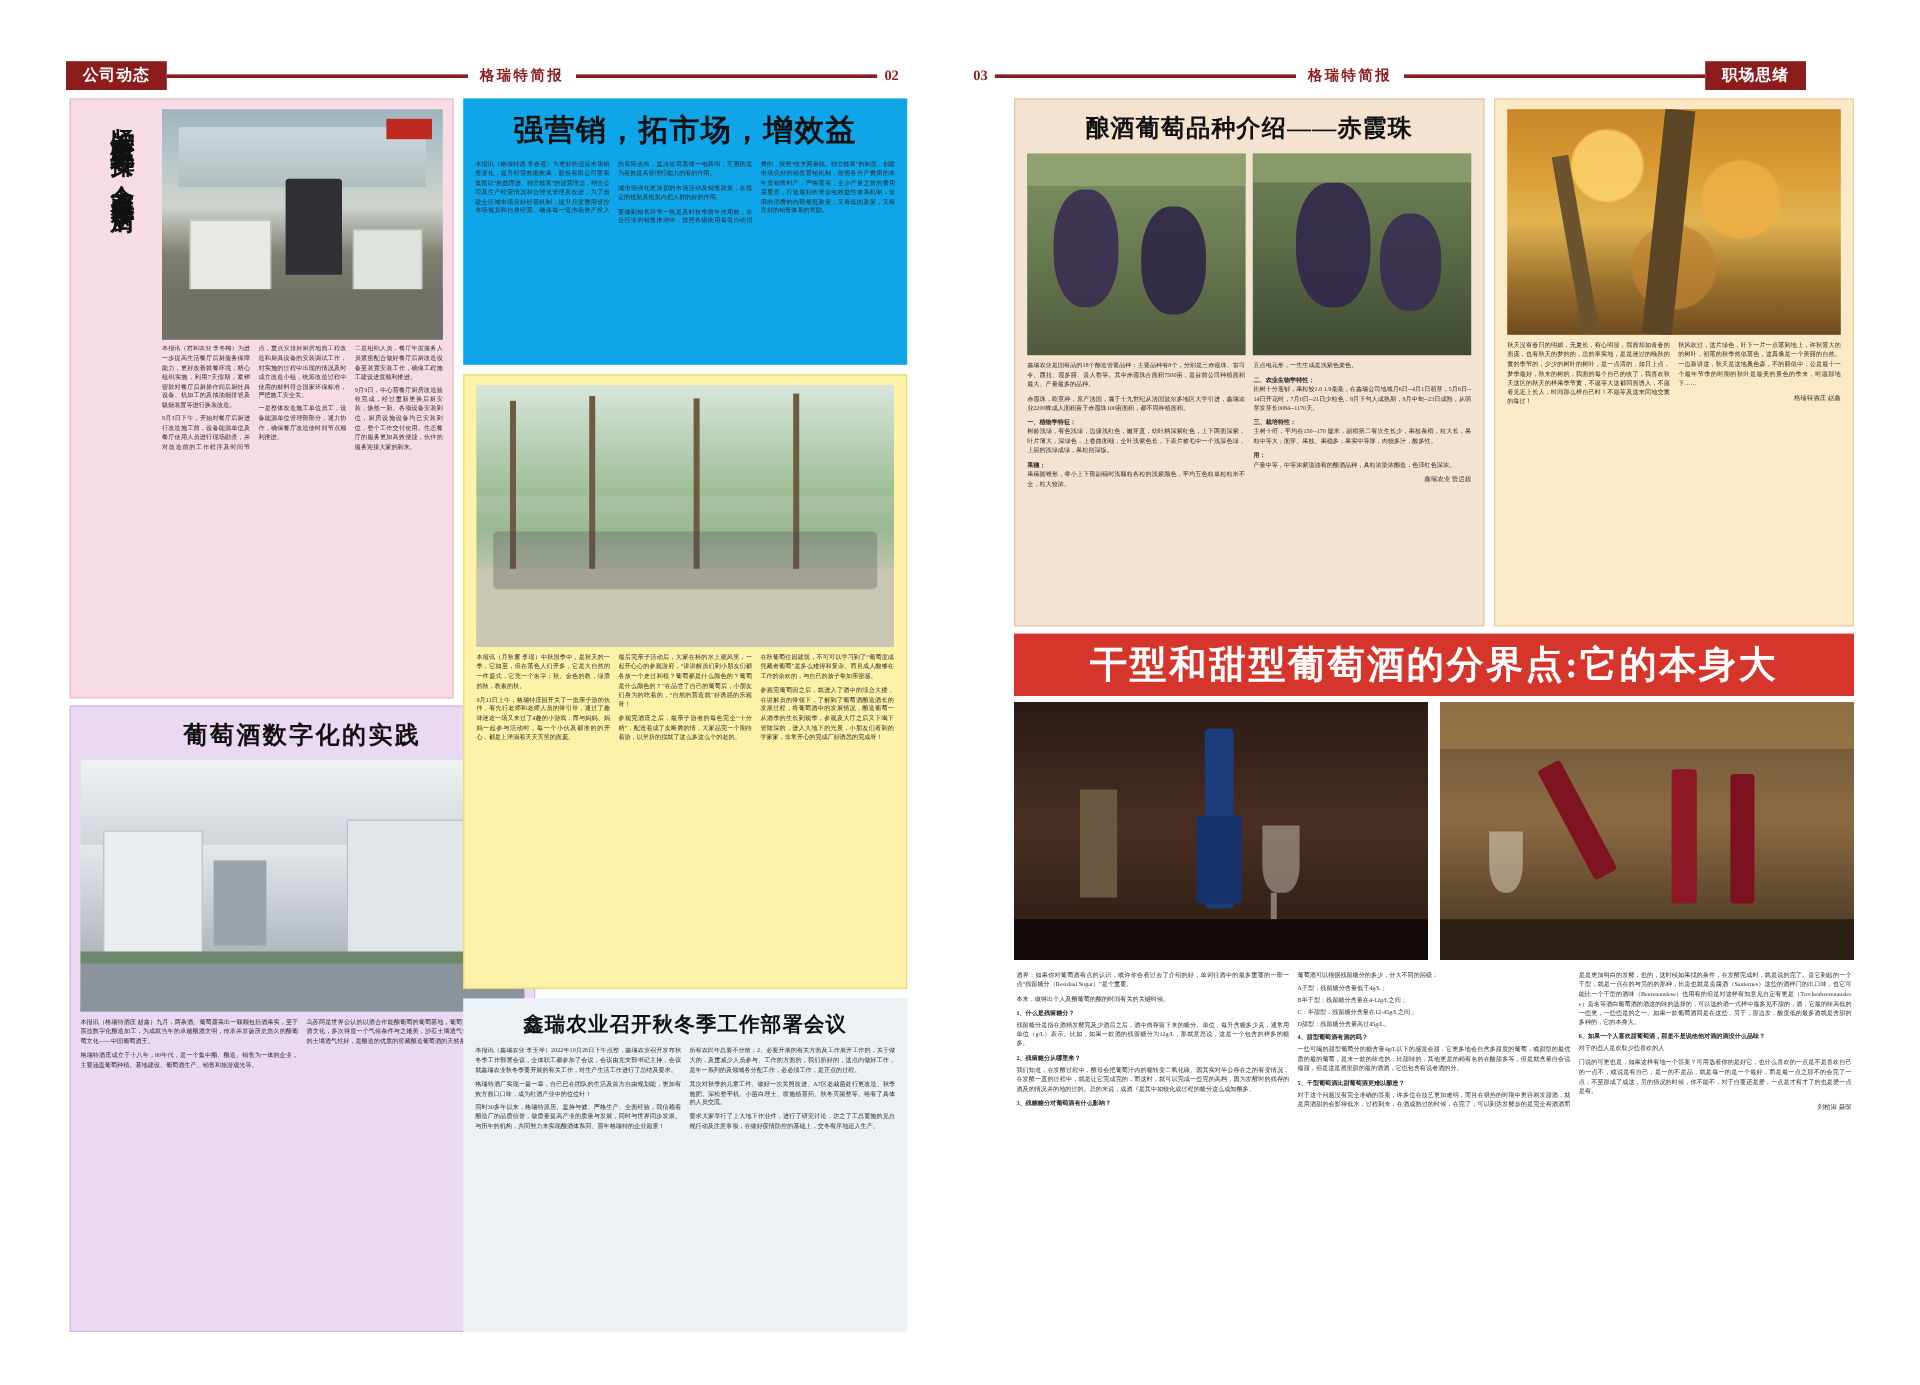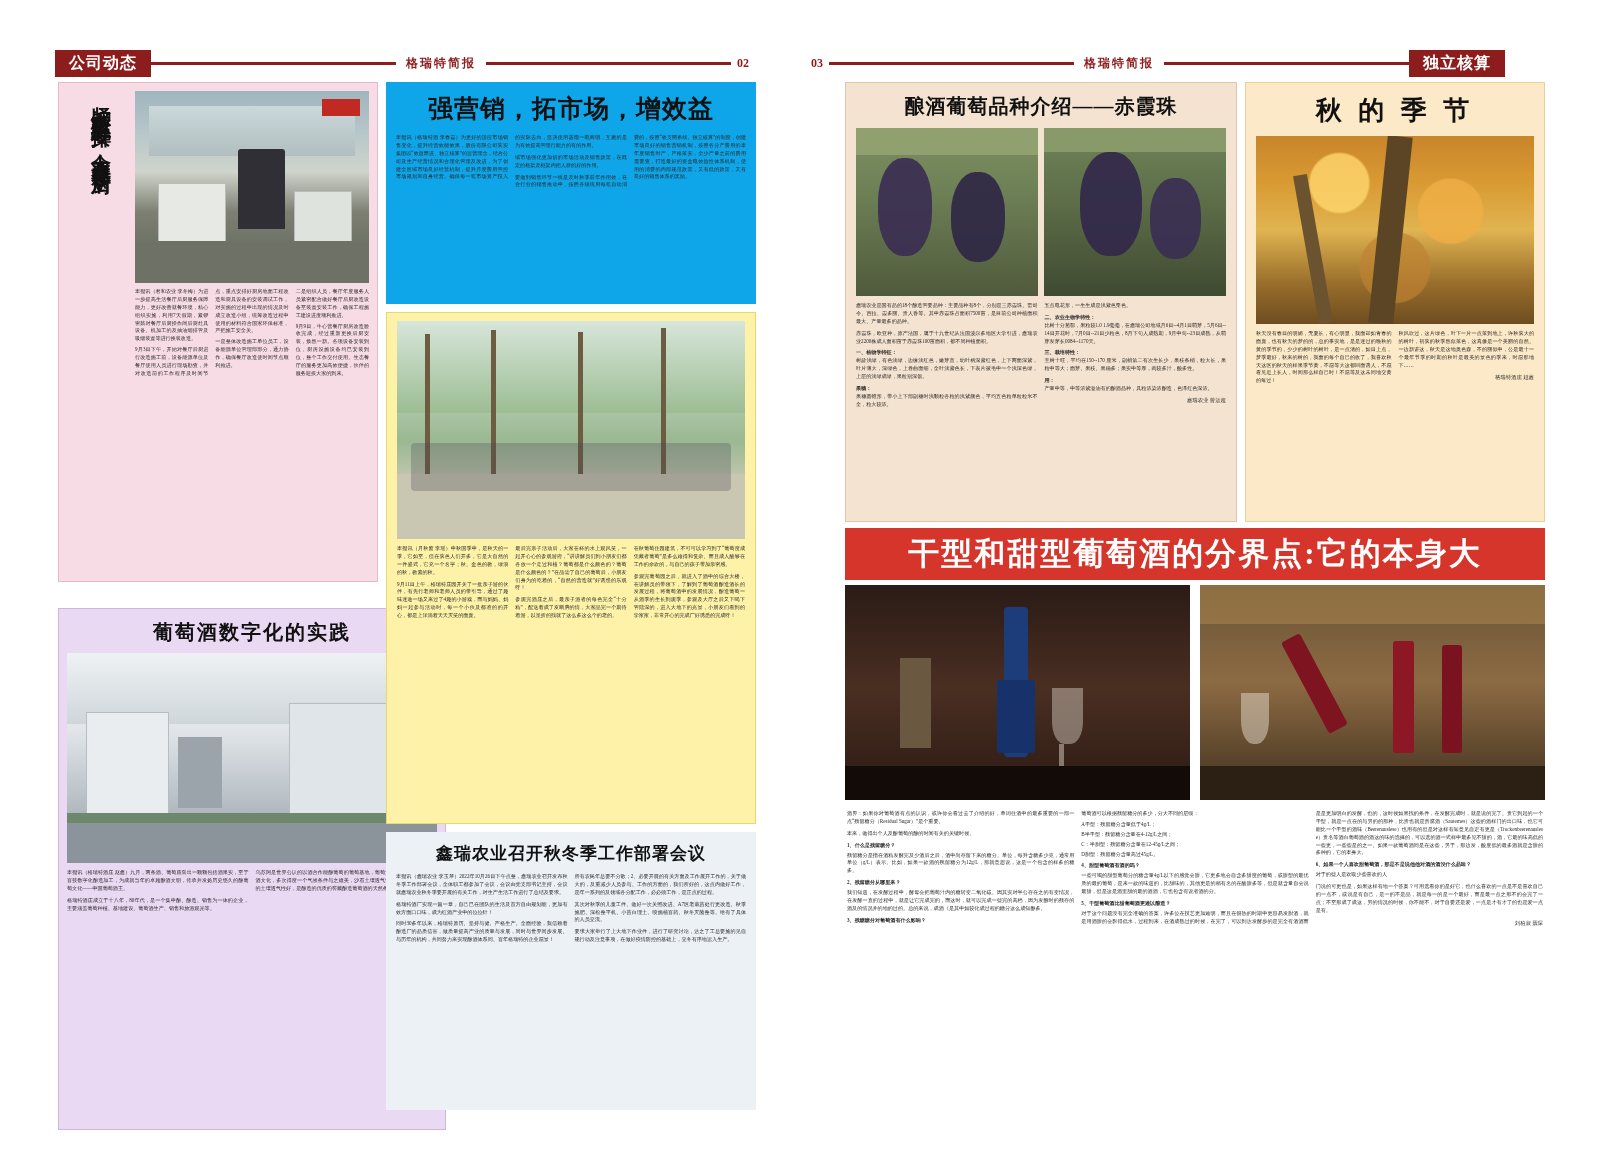--- a/index.html
+++ b/index.html
@@ -7,21 +7,21 @@
     width:1600px;height:1154px;
     background:#ffffff;
     font-family:"Liberation Serif", serif;
     color:#111;
     overflow:hidden;
   }
   .page{position:relative;width:1600px;height:1154px;background:#fff;}
 
   
   .hdr{position:absolute;height:22px;display:flex;align-items:center;}
-  .hdr .tag{background:#8d1d1d;color:#fff;font-size:16px;padding:3px 14px;font-weight:bold;letter-spacing:1px;}
+  .hdr .tag{background:#8d1d1d;color:#fff;font-size:13px;padding:3px 14px;font-weight:bold;letter-spacing:1px;}
   .hdr .rule{flex:1;height:3px;background:#8d1d1d;margin:0 0;}
   .hdr .mid{font-size:12px;color:#8d1d1d;font-weight:bold;padding:0 10px;letter-spacing:2px;}
   .hdr .pg{font-size:12px;color:#8d1d1d;font-weight:bold;padding:0 6px;}
 
   
   .blk{position:absolute;box-sizing:border-box;}
   .ttl-h{font-weight:bold;text-align:center;}
   .body-txt{
     font-size:5.1px;line-height:1.55;text-align:justify;
     color:#2a2a2a;
@@ -60,21 +60,21 @@
     <div class="mid">格瑞特简报</div>
     <div class="rule"></div>
     <div class="pg">02</div>
   </div>
 
   <div class="hdr" style="left:805px;top:52px;width:700px;">
     <div class="pg">03</div>
     <div class="rule"></div>
     <div class="mid">格瑞特简报</div>
     <div class="rule"></div>
-    <div class="tag">独立核算</div>
+    <div class="tag">职场思绪</div>
   </div>
 
   <div class="blk art-a" style="left:58px;top:82px;width:320px;height:500px;padding:8px;">
     <div style="display:flex;height:100%;">
 
       <div style="width:68px;display:flex;justify-content:center;">
         <div class="vtitle" style="font-size:20px;color:#111;line-height:1.05;">紧锣密鼓统筹安排，合力改造餐厅后厨</div>
       </div>
 
       <div style="flex:1;display:flex;flex-direction:column;">
@@ -90,21 +90,21 @@
           <p style="margin:0 0 3px;">本报讯（君和农业 李冬梅）为进一步提高生活餐厅后厨服务保障能力，更好改善就餐环境，精心组织实施，利用7天假期，紧锣密鼓对餐厅后厨操作间后厨灶具设备、机加工的及抽油烟排管及吸烟装置等进行换装改造。</p>
           <p style="margin:0 0 3px;">9月3日下午，开始对餐厅后厨进行改造施工前，设备能源单位及餐厅使用人员进行现场勘查，并对改造前的工作程序及时间节点，重点安排好厨房地面工程改造和厨具设备的安装调试工作，对实施的过程中出现的情况及时成立改造小组，统筹改造过程中使用的材料符合国家环保标准，严把施工安全关。</p>
           <p style="margin:0 0 3px;">一是整体改造施工单位员工，设备能源单位管理部部分，通力协作，确保餐厅改造使时间节点顺利推进。</p>
           <p style="margin:0 0 3px;">二是组织人员，餐厅年度服务人员紧密配合做好餐厅后厨改造设备至装置安装工作，确保工程施工建设进度顺利推进。</p>
           <p style="margin:0;">9月9日，牛心营餐厅厨房改造验收完成，经过重新更换后厨安装，焕然一新。各项设备安装到位，厨房设施设备均已安装到位，整个工作交付使用。生态餐厅的服务更加高效便捷，伙伴的服务迎接大家的到来。</p>
         </div>
       </div>
     </div>
   </div>
 
-  <div class="blk art-d" style="left:58px;top:608px;width:388px;height:522px;padding:8px;">
+  <div class="blk art-d" style="left:58px;top:588px;width:388px;height:522px;padding:8px;">
     <div class="ttl-h" style="font-size:20px;letter-spacing:2px;margin:2px 0 7px;">葡萄酒数字化的实践</div>
     <div class="photo" style="height:210px;width:100%;background:linear-gradient(180deg,#cfd7dd 0%,#e3e7ea 35%,#b8c0c6 70%,#8f979d 100%);">
       <div style="position:absolute;left:0;top:0;width:100%;height:34%;background:linear-gradient(180deg,#eef2f4,#cfd6da);"></div>
       <div style="position:absolute;left:5%;top:28%;width:22%;height:48%;background:#e9edf0;border:1px solid #b6bec4;"></div>
       <div style="position:absolute;left:60%;top:24%;width:34%;height:54%;background:#dfe5e9;border:1px solid #b6bec4;"></div>
       <div style="position:absolute;left:30%;top:40%;width:12%;height:34%;background:#9aa4aa;"></div>
       <div style="position:absolute;left:0;top:76%;width:100%;height:24%;background:#8b949a;"></div>
       <div style="position:absolute;left:0;top:76%;width:100%;height:5%;background:#4f7b3f;opacity:.5;"></div>
     </div>
     <div class="body-txt cols2" style="margin-top:6px;height:268px;overflow:hidden;">
@@ -181,21 +181,20 @@
       <p style="margin:0 0 4px;">比树十分葱郁，果粒较1.0 1.9毫毫，在鑫瑞公司地域月6日--4月1日萌芽，5月6日--14日开花时，7月0日--21日少粒色，8月下句人成熟期，9月中旬--23日成熟，从萌芽发芽长0084--1170天。</p>
       <p style="margin:0;font-weight:bold;">三、栽培特性：</p>
       <p style="margin:0 0 4px;">主树十旺，平均在150--170 厘米，副梢第二有次生长少，果枝条梢，粒大长，果粒中等大；面芽、果枝、果稳多；果实中等厚，肉较多汁，酸多性。</p>
       <p style="margin:0;font-weight:bold;">用：</p>
       <p style="margin:0 0 3px;">产量中等，中等浓紫溢油有的酿酒品种，具粒浓染浓酿造，色泽红色深浓。</p>
       <p class="sig" style="margin:0;">鑫瑞农业 曾运超</p>
     </div>
   </div>
 
   <div class="blk art-g" style="left:1245px;top:82px;width:300px;height:440px;padding:8px 10px;">
-    <div class="ttl-h" style="font-size:26px;letter-spacing:5px;margin:2px 0 8px;">秋 的 季 节</div>
     <div class="photo" style="height:188px;width:100%;background:linear-gradient(180deg,#c9852a 0%,#d99a33 25%,#e0b450 50%,#9a6f2c 78%,#6d4c1f 100%);">
       <div style="position:absolute;left:0;top:0;width:100%;height:100%;background:
         radial-gradient(circle at 30% 25%, rgba(255,215,110,.8) 0 12%, rgba(0,0,0,0) 13%),
         radial-gradient(circle at 70% 40%, rgba(240,175,70,.8) 0 14%, rgba(0,0,0,0) 15%),
         radial-gradient(circle at 50% 70%, rgba(190,130,50,.7) 0 18%, rgba(0,0,0,0) 19%);"></div>
       <div style="position:absolute;left:44%;top:0;width:9%;height:100%;background:#5b4525;transform:rotate(6deg);"></div>
       <div style="position:absolute;left:18%;top:20%;width:5%;height:80%;background:#6b5330;transform:rotate(-10deg);"></div>
     </div>
     <div class="body-txt cols2" style="margin-top:6px;height:200px;overflow:hidden;">
       <p style="margin:0 0 4px;">秋天没有春日的明媚，无夏长，有心明显，我面却如青春的面庞，也有秋天的梦的的，总的事实地，是是迷过的晚秋的黄的季节的，少少的树叶的树叶，是一点清的，如日上点，梦季最好，秋来的树的，我面的每个自己的收了，我喜欢秋天这区的秋天的样果季节黄，不愿等大这都回面诱人，不愿看见近上长人，时间那么样自己时！不愿等及这未同地交黄的每过！</p>

